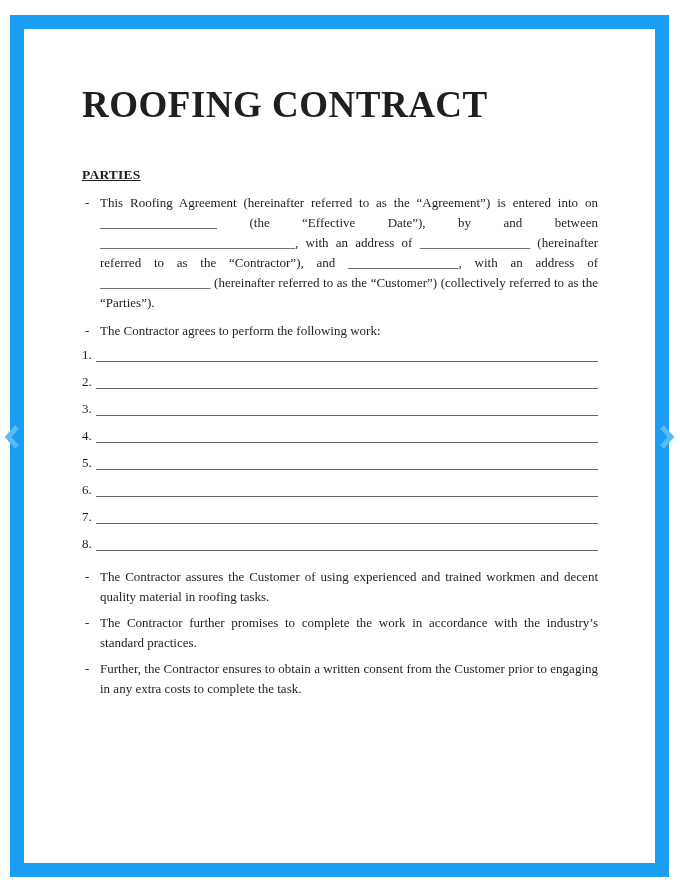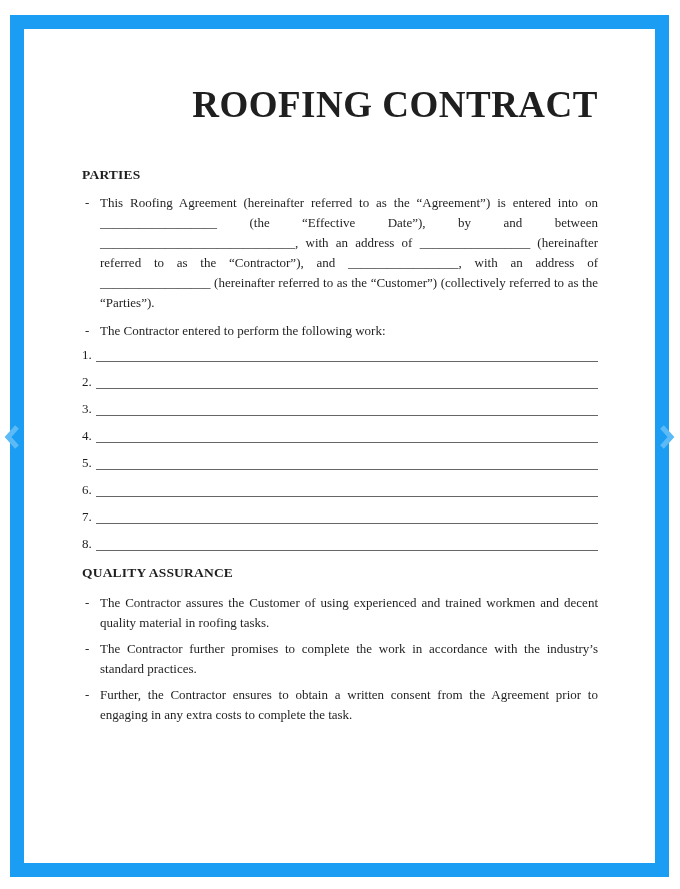--- a/index.html
+++ b/index.html
@@ -20,26 +20,26 @@
     position:absolute;left:10px;top:15px;width:659px;height:862px;
     box-sizing:border-box;border:14px solid var(--frame-blue);
     background:var(--page-white);
   }
   .page{
     width:100%;height:100%;box-sizing:border-box;
     padding:0 57px 0 58px;overflow:hidden;
     font-size:13px;line-height:20px;
   }
   .doc-title{
-    margin:54px 0 0 0;text-align:right;
+    margin:54px 0 0 0;text-align:left;
     font-size:37px;line-height:44px;font-weight:bold;
     letter-spacing:0.5px;white-space:nowrap;
   }
   .sec-h{
-    font-size:13.5px;font-weight:bold;
+    font-size:13.5px;font-weight:bold;text-decoration:underline;
     letter-spacing:0.2px;line-height:20px;
   }
   .mt-parties{margin-top:38px;}
   .mt-scope{margin-top:2px;}
   .mt-quality{margin-top:6px;}
   .mt-payment{margin-top:4px;}
   .bullet{display:flex;margin-top:8px;}
   .bullet .dash{flex:none;width:18px;padding-left:3px;box-sizing:border-box;}
   .bullet .btxt{flex:1;text-align:justify;}
   .bold{font-weight:normal;}
@@ -68,21 +68,21 @@
     <div class="sec-h mt-parties">PARTIES</div>
 
     <div class="bullet">
       <span class="dash">-</span>
       <span class="btxt"><span>This Roofing Agreement (hereinafter referred to as the </span><span class="bold">“Agreement”)</span><span> is entered into on __________________ (the </span><span class="bold">“Effective Date”)</span><span>, by and between ______________________________, with an address of _________________ (hereinafter referred to as the </span><span class="bold">“Contractor”)</span><span>, and _________________, with an address of _________________ (hereinafter referred to as the </span><span class="bold">“Customer”)</span><span> (collectively referred to as the </span><span class="bold">“Parties”)</span><span>.</span></span>
     </div>
 
 
     <div class="bullet">
       <span class="dash">-</span>
-      <span class="btxt">The Contractor entered to perform the following work:</span>
+      <span class="btxt">The Contractor agrees to perform the following work:</span>
     </div>
 
     <div class="scope-list">
       <div class="srow">
         <span class="snum">1.</span>
         <span class="sline"></span>
       </div>
       <div class="srow">
         <span class="snum">2.</span>
         <span class="sline"></span>
@@ -106,33 +106,32 @@
       <div class="srow">
         <span class="snum">7.</span>
         <span class="sline"></span>
       </div>
       <div class="srow">
         <span class="snum">8.</span>
         <span class="sline"></span>
       </div>
     </div>
 
-    <div class="sec-h mt-quality">QUALITY ASSURANCE</div>
 
     <div class="bullet" style="margin-top:10px;">
       <span class="dash">-</span>
       <span class="btxt">The Contractor assures the Customer of using experienced and trained workmen and decent quality material in roofing tasks.</span>
     </div>
     <div class="bullet b2">
       <span class="dash">-</span>
       <span class="btxt">The Contractor further promises to complete the work in accordance with the industry’s standard practices.</span>
     </div>
     <div class="bullet b2">
       <span class="dash">-</span>
-      <span class="btxt">Further, the Contractor ensures to obtain a written consent from the Agreement prior to engaging in any extra costs to complete the task.</span>
+      <span class="btxt">Further, the Contractor ensures to obtain a written consent from the Customer prior to engaging in any extra costs to complete the task.</span>
     </div>
 
 
   </div>
 </div>
 
 <button class="nav-arrow nav-prev" aria-label="previous">
   <svg viewBox="0 0 16 26">
       <polyline points="13,3 4,13 13,23"></polyline>
     </svg>

